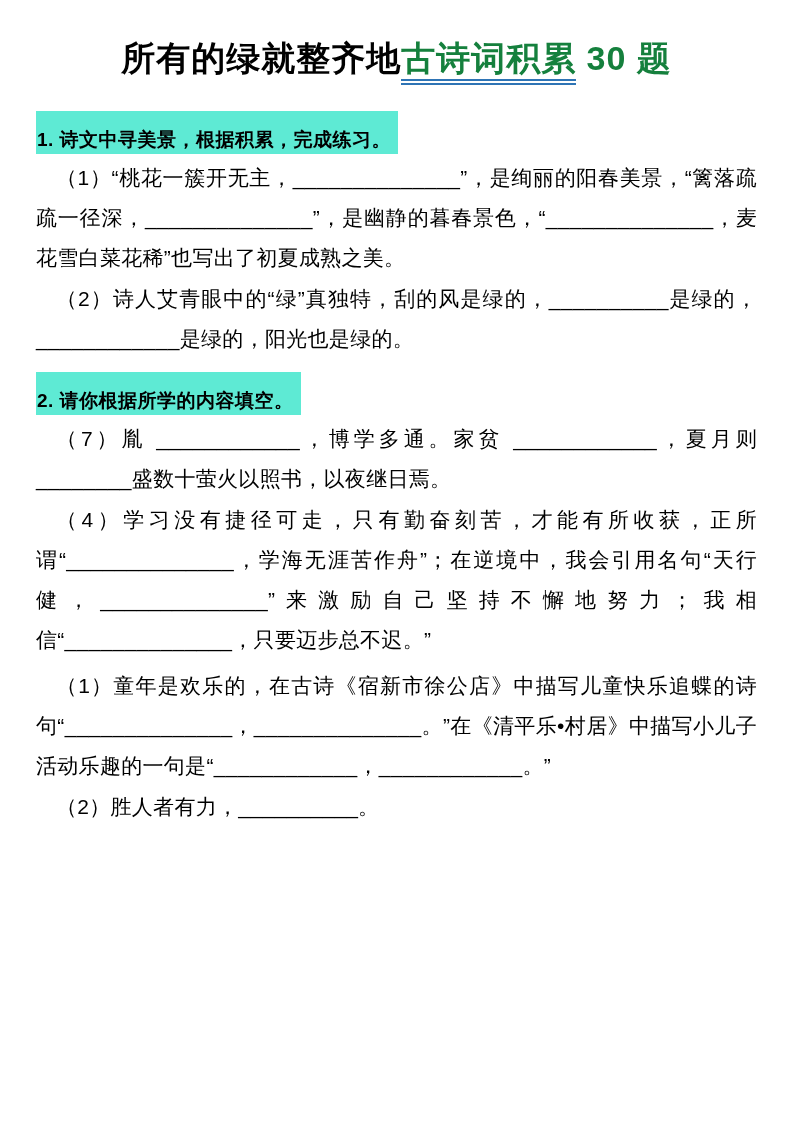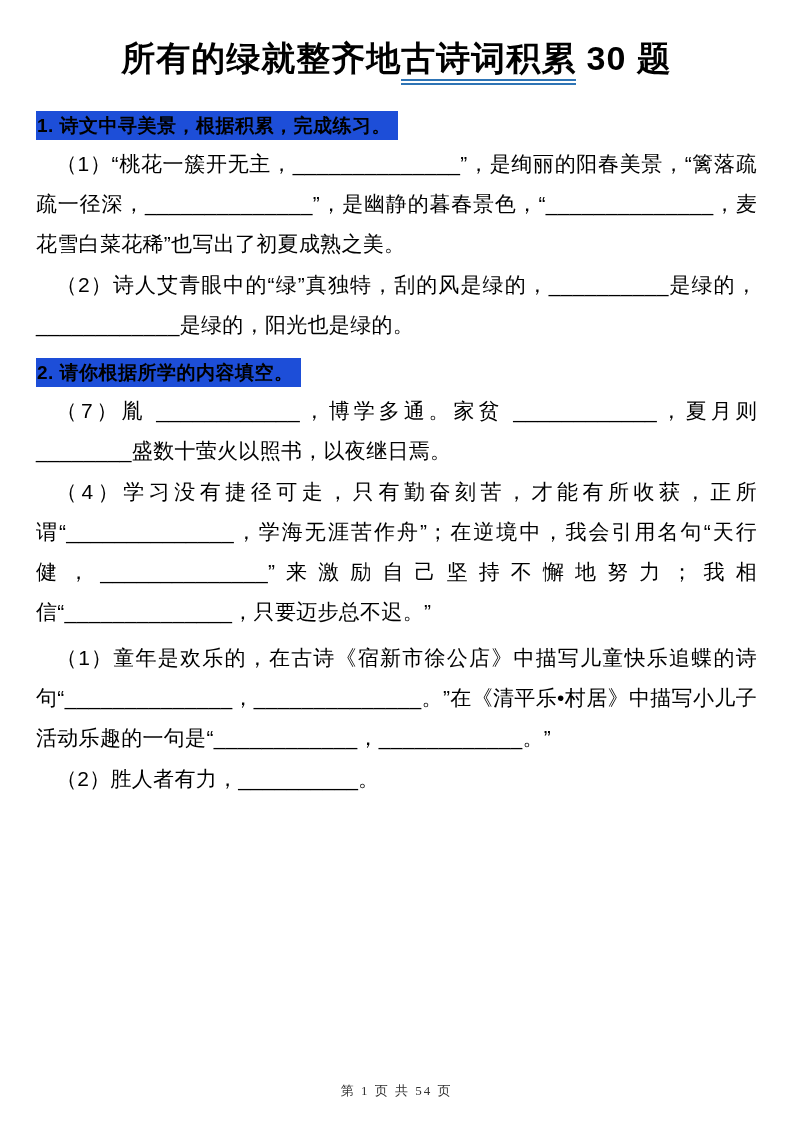--- a/index.html
+++ b/index.html
@@ -18,34 +18,34 @@
   .title {
     text-align: center;
     font-size: 34px;
     font-weight: bold;
     letter-spacing: 1px;
     margin-top: 6px;
     margin-bottom: 22px;
     white-space: nowrap;
   }
   .title .t-red {
-    color: #000000;
+    color: #15803d;
   }
   .title .t-underlined {
     border-bottom: 6px double #2e74b5;
     padding-bottom: 2px;
   }
   .section { margin-top: 6px; }
   .section-heading {
     display: inline-block;
-    background: #1d4ed8;
+    background: #5eead4;
     font-weight: bold;
     font-size: 19px;
     line-height: 27px;
-    padding: 1px 7px 1px 1px;
+    padding: 15px 7px 1px 1px;
     margin: 7px 0 3px 0;
     letter-spacing: 0.5px;
   }
   .para {
     font-size: 21px;
     line-height: 40px;
     text-align: justify;
     text-indent: 0.95em;
     letter-spacing: 0.3px;
     margin: 1px 0;
@@ -82,17 +82,14 @@
     <p class="para">（7）胤 ____________，博学多通。家贫 ____________，夏月则 ________盛数十萤火以照书，以夜继日焉。</p>
     <p class="para">（4）学习没有捷径可走，只有勤奋刻苦，才能有所收获，正所谓“______________，学海无涯苦作舟”；在逆境中，我会引用名句“天行健，______________”来激励自己坚持不懈地努力；我相信“______________，只要迈步总不迟。”</p>
   </div>
 
   <div class="section">
     <p class="para">（1）童年是欢乐的，在古诗《宿新市徐公店》中描写儿童快乐追蝶的诗句“______________，______________。”在《清平乐•村居》中描写小儿子活动乐趣的一句是“____________，____________。”</p>
     <p class="para">（2）胜人者有力，__________。</p>
     
   </div>
 
-  <div class="footer">
-    <span>第 1 页 共 54 页</span>
-  </div>
 
 </div>
 
 </body></html>

